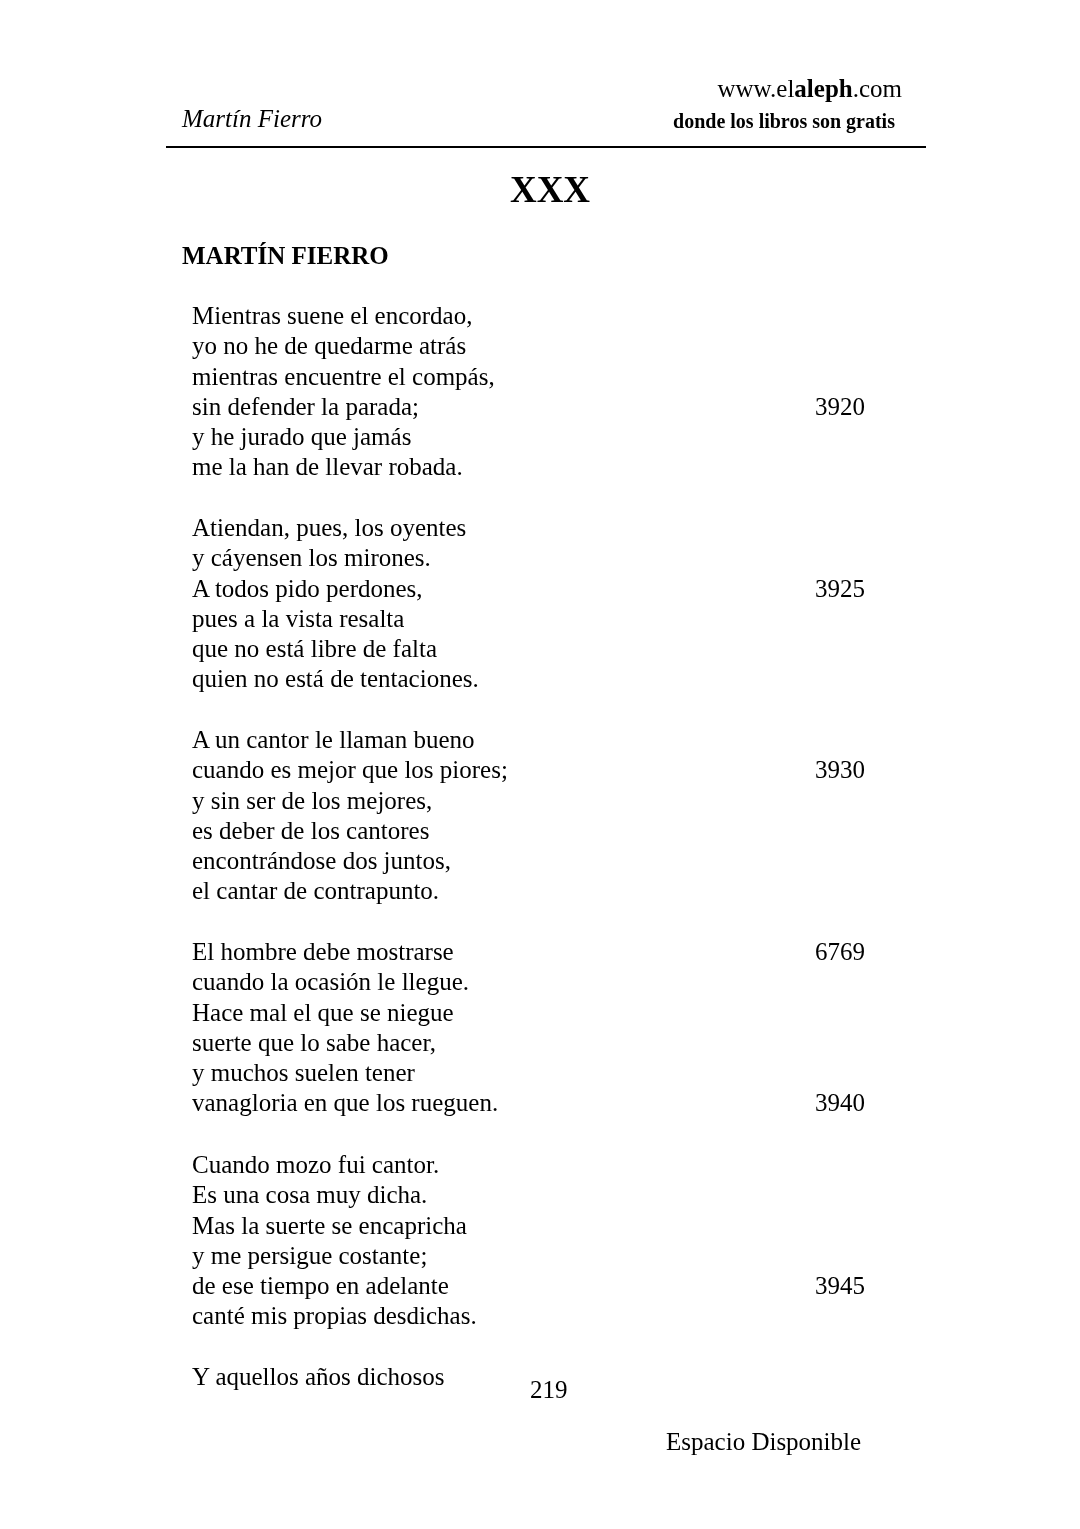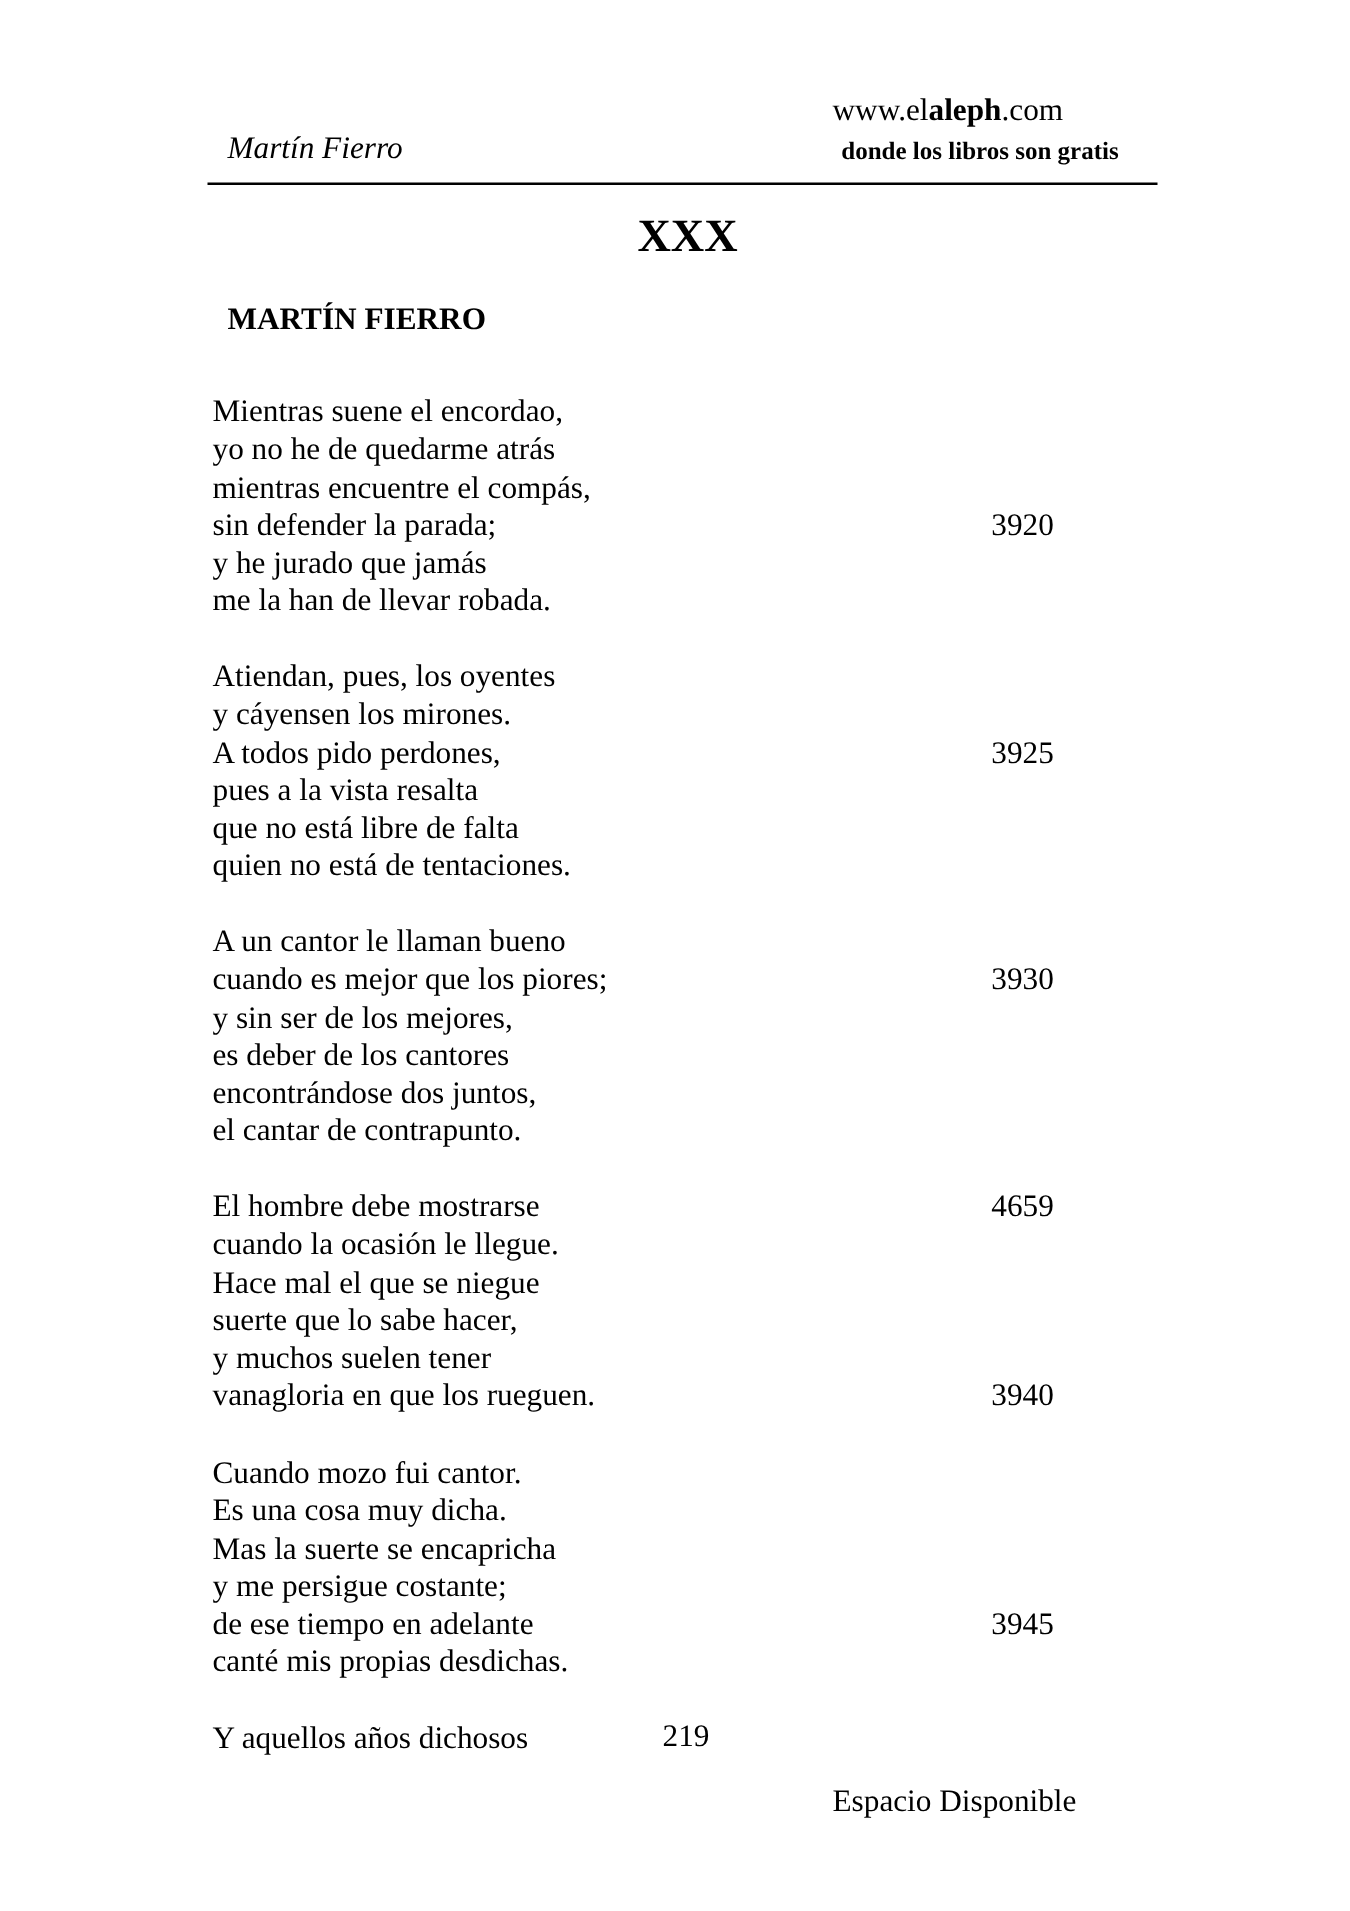--- a/index.html
+++ b/index.html
@@ -28,21 +28,21 @@
       font-size: 25px;
       font-style: italic;
       line-height: 30px;
       white-space: nowrap;
     }
     .header-site {
       position: absolute;
       left: 666px;
       width: 236px;
       top: 74px;
-      text-align: left;
+      text-align: right;
       font-size: 25px;
       line-height: 30px;
       white-space: nowrap;
     }
     .header-site b { font-weight: bold; }
     .header-tagline {
       position: absolute;
       left: 660px;
       width: 248px;
       top: 108px;
@@ -74,23 +74,22 @@
       position: absolute;
       left: 182px;
       top: 241px;
       font-size: 25px;
       font-weight: bold;
       line-height: 30px;
       white-space: nowrap;
     }
     .stanza {
       position: absolute;
-      left: 170px;
+      left: 192px;
       width: 680px;
-      margin-top: 14px;
     }
     .verse {
       position: relative;
       height: 30.3px;
       font-size: 25px;
       line-height: 30px;
       white-space: nowrap;
     }
     .verse-num {
       position: absolute;
@@ -153,21 +152,21 @@
   <div class="stanza" style="top:725px;">
     <div class="verse"><span>A un cantor le llaman bueno</span><span class="verse-num"></span></div>
     <div class="verse"><span>cuando es mejor que los piores;</span><span class="verse-num">3930</span></div>
     <div class="verse"><span>y sin ser de los mejores,</span><span class="verse-num"></span></div>
     <div class="verse"><span>es deber de los cantores</span><span class="verse-num"></span></div>
     <div class="verse"><span>encontrándose dos juntos,</span><span class="verse-num"></span></div>
     <div class="verse"><span>el cantar de contrapunto.</span><span class="verse-num"></span></div>
   </div>
 
   <div class="stanza" style="top:937px;">
-    <div class="verse"><span>El hombre debe mostrarse</span><span class="verse-num">4659</span></div>
+    <div class="verse"><span>El hombre debe mostrarse</span><span class="verse-num">6769</span></div>
     <div class="verse"><span>cuando la ocasión le llegue.</span><span class="verse-num"></span></div>
     <div class="verse"><span>Hace mal el que se niegue</span><span class="verse-num"></span></div>
     <div class="verse"><span>suerte que lo sabe hacer,</span><span class="verse-num"></span></div>
     <div class="verse"><span>y muchos suelen tener</span><span class="verse-num"></span></div>
     <div class="verse"><span>vanagloria en que los rueguen.</span><span class="verse-num">3940</span></div>
   </div>
 
   <div class="stanza" style="top:1150px;">
     <div class="verse"><span>Cuando mozo fui cantor.</span><span class="verse-num"></span></div>
     <div class="verse"><span>Es una cosa muy dicha.</span><span class="verse-num"></span></div>

